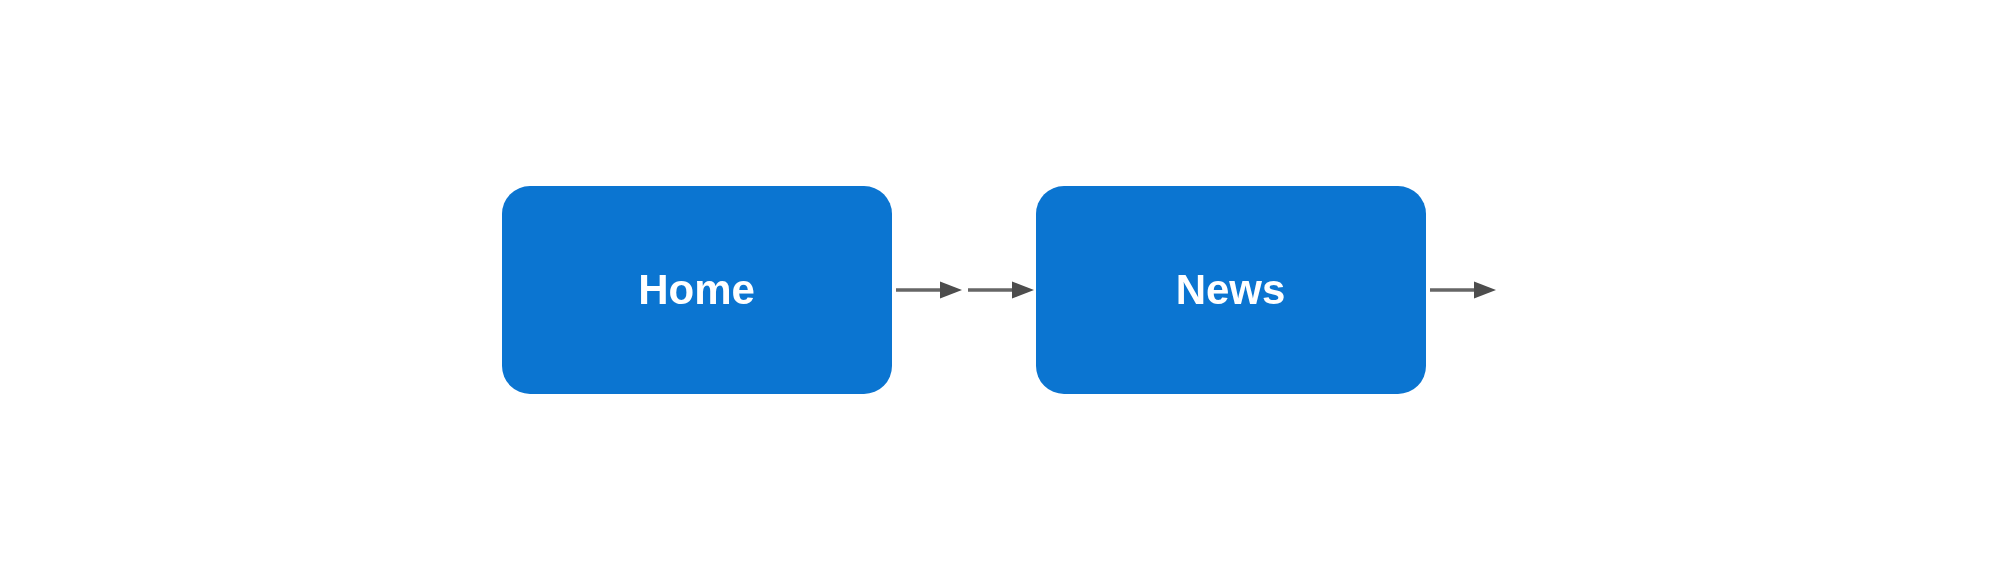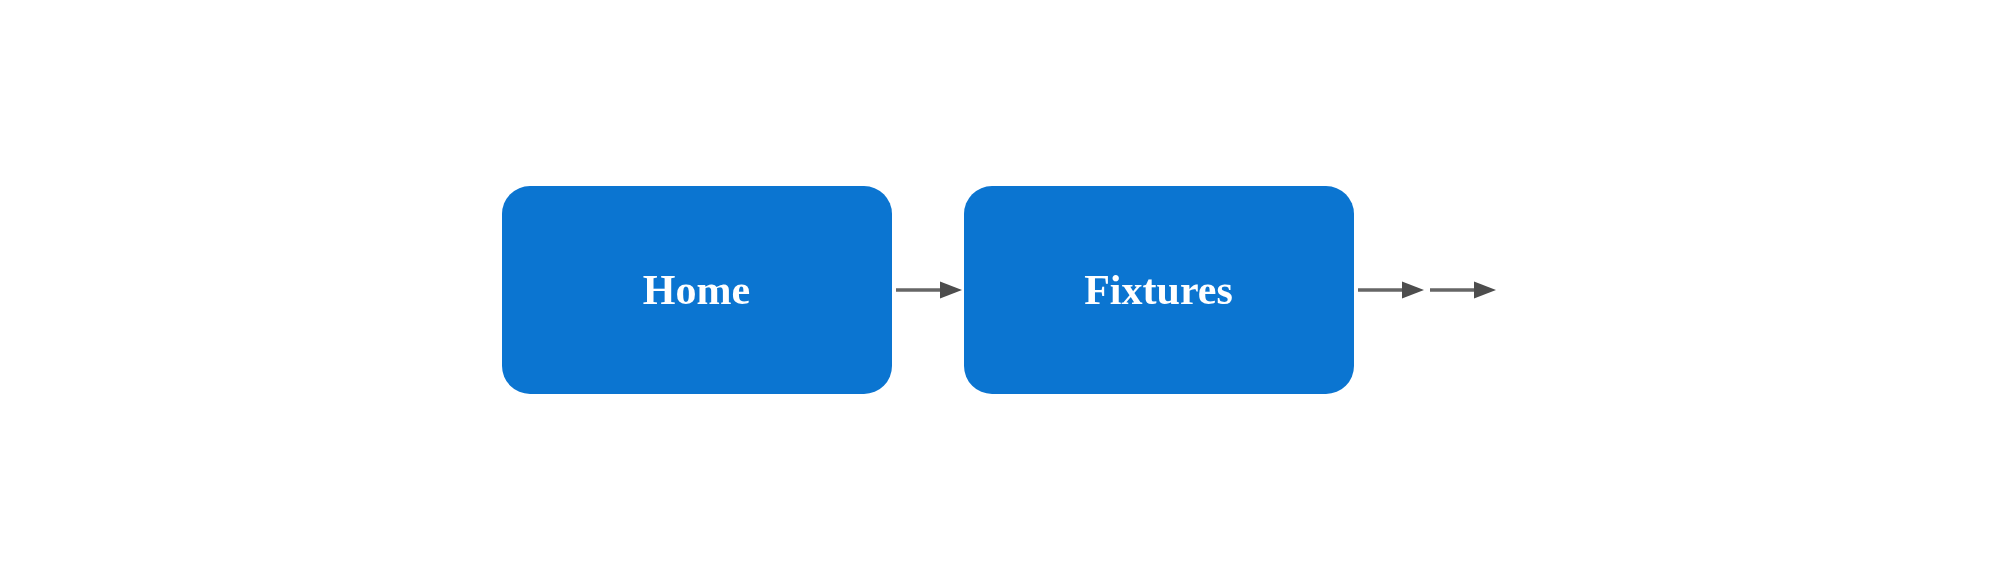--- a/index.html
+++ b/index.html
@@ -17,21 +17,20 @@
   }
   .canvas {
     position: relative;
     width: 1999px;
     height: 580px;
     background: var(--bg);
     display: flex;
     align-items: center;
     justify-content: center;
     overflow: hidden;
-    font-family: Liberation Serif, serif;
   }
   .flow {
     display: flex;
     align-items: center;
   }
   .node {
     width: 390px;
     height: 208px;
     background: var(--node-fill);
     border-radius: 28px;
@@ -62,29 +61,29 @@
 
     <div class="node">
       <span class="node-label">Home</span>
     </div>
 
     <svg class="connector" viewBox="0 0 72 24" aria-hidden="true">
       <line x1="4" y1="12" x2="50" y2="12" stroke-width="3.5" stroke="#666666"></line>
       <path d="M48 3.5 L70 12 L48 20.5 Z" fill="#4d4d4d"></path>
     </svg>
 
-    <div class="node">
-      <span class="node-label">Fixtures</span>
-    </div>
 
     <svg class="connector" viewBox="0 0 72 24" aria-hidden="true">
       <line x1="4" y1="12" x2="50" y2="12" stroke-width="3.5" stroke="#666666"></line>
       <path d="M48 3.5 L70 12 L48 20.5 Z" fill="#4d4d4d"></path>
     </svg>
 
+    <div class="node">
+      <span class="node-label">News</span>
+    </div>
 
     <svg class="connector" viewBox="0 0 72 24" aria-hidden="true">
       <line x1="4" y1="12" x2="50" y2="12" stroke-width="3.5" stroke="#666666"></line>
       <path d="M48 3.5 L70 12 L48 20.5 Z" fill="#4d4d4d"></path>
     </svg>
 
 
   </div>
 </div>
 

